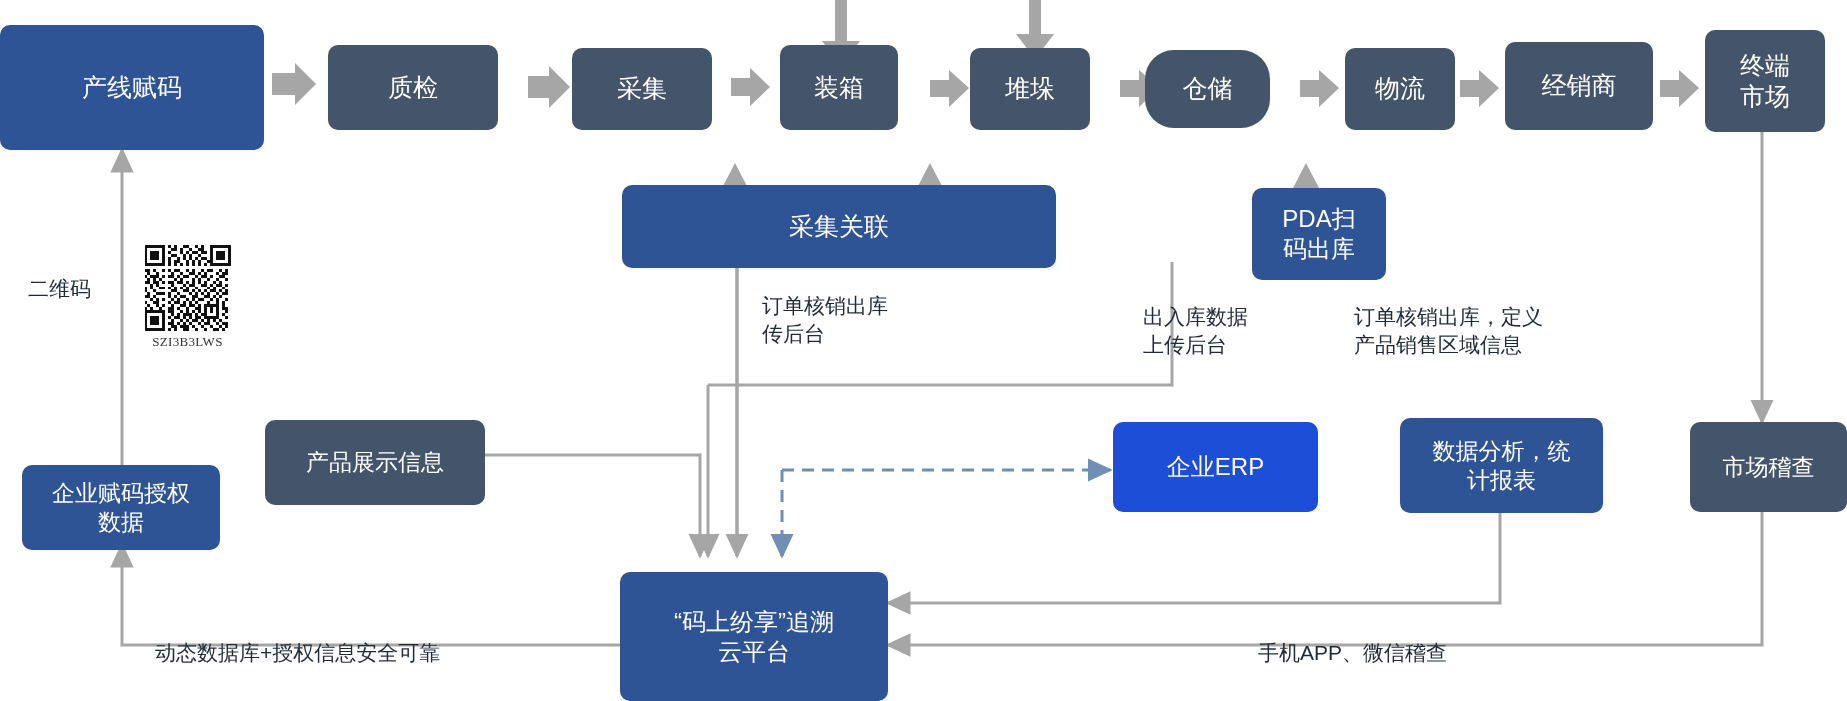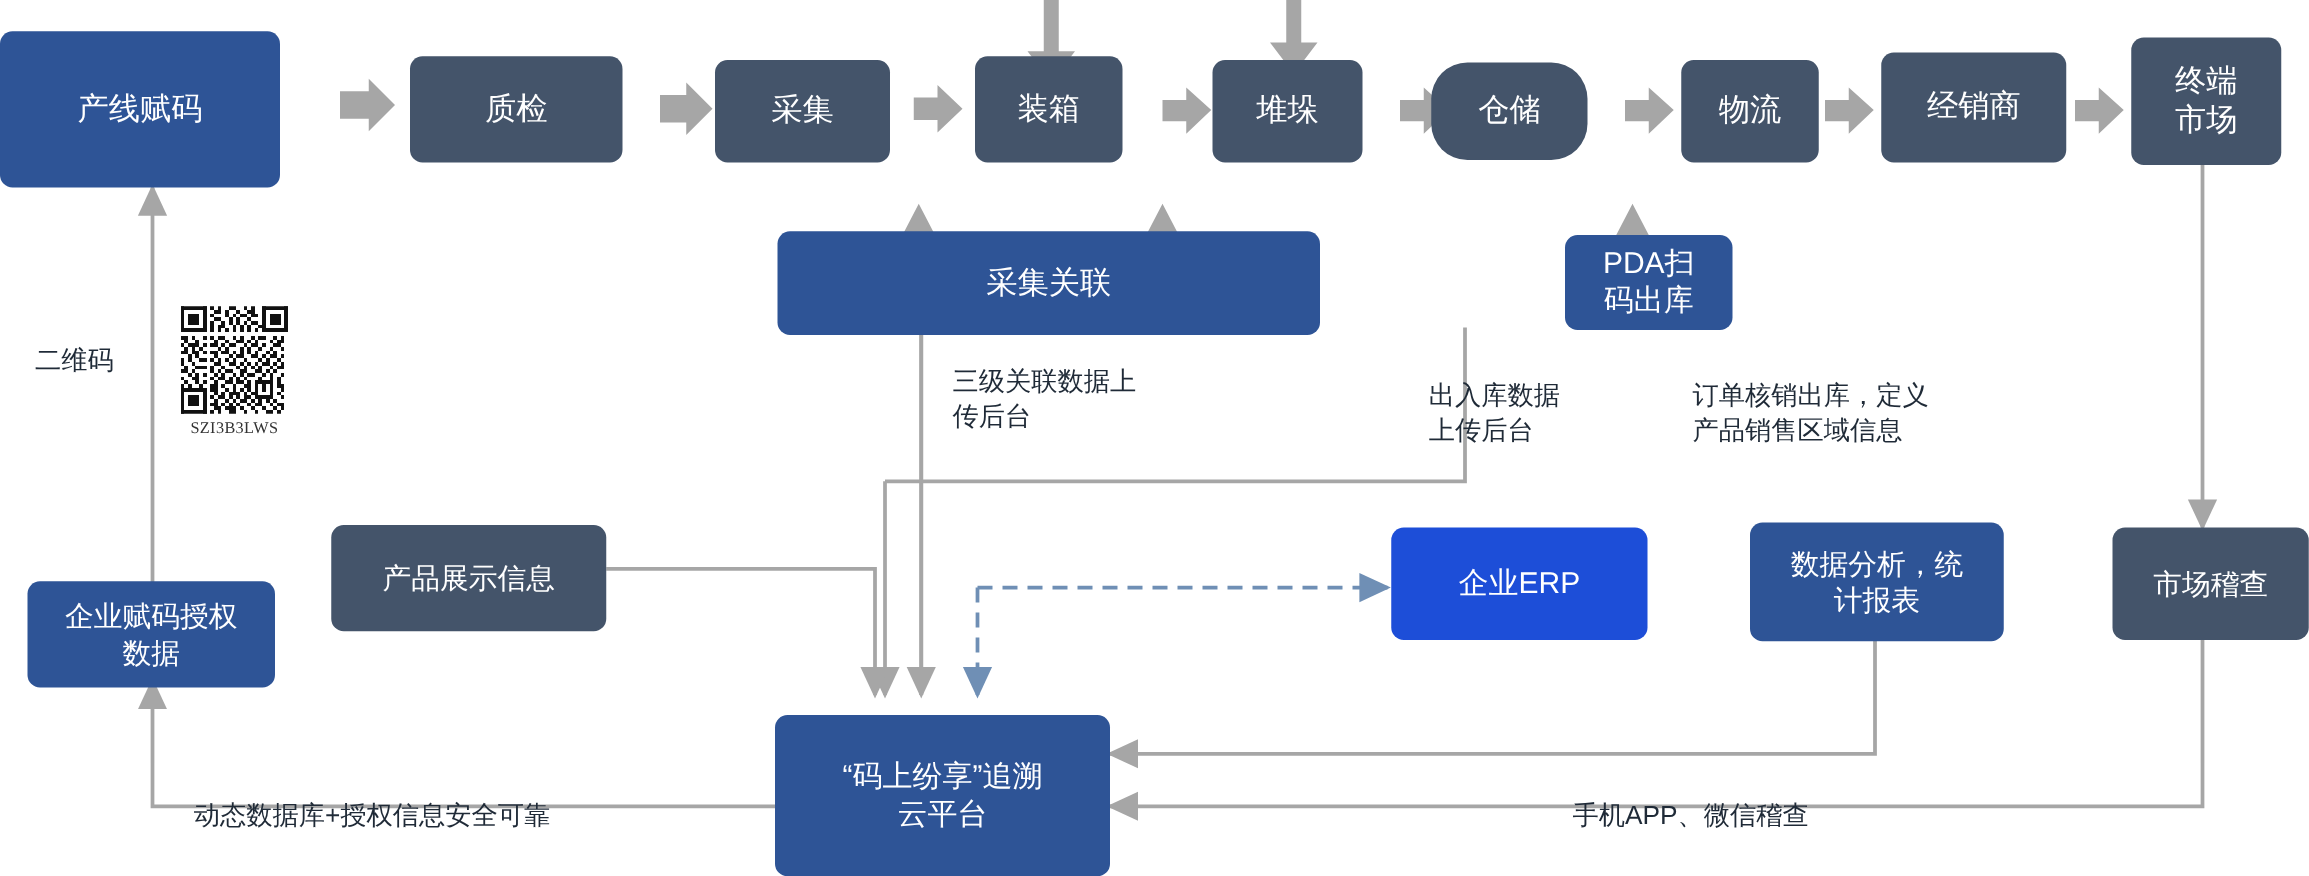--- a/index.html
+++ b/index.html
@@ -98,62 +98,62 @@
       <path d="M528 76 L549 76 L549 66 L570 87 L549 108 L549 98 L528 98 z"></path>
       <path d="M731 78 L750 78 L750 68 L770 87 L750 106 L750 96 L731 96 z"></path>
       <path d="M930 80 L949 80 L949 70 L969 88 L949 107 L949 97 L930 97 z"></path>
       <path d="M1120 80 L1139 80 L1139 70 L1159 88 L1139 107 L1139 97 L1120 97 z"></path>
       <path d="M1300 80 L1319 80 L1319 70 L1339 88 L1319 107 L1319 97 L1300 97 z"></path>
       <path d="M1460 80 L1479 80 L1479 70 L1499 88 L1479 107 L1479 97 L1460 97 z"></path>
       <path d="M1660 80 L1679 80 L1679 70 L1699 88 L1679 107 L1679 97 L1660 97 z"></path>
     </g>
   </svg>
 
-  <div class="node n-blue" style="left:0px;top:25px;width:224px;height:125px;font-size:25px;">产线赋码</div>
+  <div class="node n-blue" style="left:0px;top:25px;width:264px;height:125px;font-size:25px;">产线赋码</div>
 
   <div class="node n-dark" style="left:328px;top:45px;width:170px;height:85px;font-size:25px;">质检</div>
 
   <div class="node n-dark" style="left:572px;top:48px;width:140px;height:82px;font-size:25px;">采集</div>
 
   <div class="node n-dark" style="left:780px;top:45px;width:118px;height:85px;font-size:25px;">装箱</div>
 
   <div class="node n-dark" style="left:970px;top:48px;width:120px;height:82px;font-size:25px;">堆垛</div>
 
   <div class="node n-dark" style="left:1145px;top:50px;width:125px;height:78px;font-size:25px;border-radius:29px;">仓储</div>
 
   <div class="node n-dark" style="left:1345px;top:48px;width:110px;height:82px;font-size:25px;">物流</div>
 
   <div class="node n-dark" style="left:1505px;top:42px;width:148px;height:88px;font-size:25px;">经销商</div>
 
   <div class="node n-dark" style="left:1705px;top:30px;width:120px;height:102px;font-size:25px;">终端
 市场</div>
 
   <div class="node n-blue" style="left:622px;top:185px;width:434px;height:83px;font-size:25px;">采集关联</div>
 
-  <div class="node n-blue" style="left:1252px;top:188px;width:134px;height:76px;font-size:24px;">PDA扫
+  <div class="node n-blue" style="left:1252px;top:188px;width:134px;height:92px;font-size:24px;">PDA扫
 码出库</div>
 
   <div class="node n-blue" style="left:22px;top:465px;width:198px;height:85px;font-size:23px;">企业赋码授权
 数据</div>
 
   <div class="node n-dark" style="left:265px;top:420px;width:220px;height:85px;font-size:23px;">产品展示信息</div>
 
   <div class="node n-lblue" style="left:1113px;top:422px;width:205px;height:90px;font-size:24px;">企业ERP</div>
 
   <div class="node n-blue" style="left:1400px;top:418px;width:203px;height:95px;font-size:23px;">数据分析，统
 计报表</div>
 
   <div class="node n-dark" style="left:1690px;top:422px;width:157px;height:90px;font-size:23px;">市场稽查</div>
 
   <div class="node n-blue" style="left:620px;top:572px;width:268px;height:129px;font-size:24px;">“码上纷享”追溯
 云平台</div>
 
   <div class="lbl" style="left:28px;top:275px;font-size:21px;">二维码</div>
 
-  <div class="lbl" style="left:762px;top:292px;font-size:21px;">三级关联数据上
+  <div class="lbl" style="left:762px;top:292px;font-size:21px;">订单核销出库
 传后台</div>
 
   <div class="lbl" style="left:1143px;top:303px;font-size:21px;">出入库数据
 上传后台</div>
 
   <div class="lbl" style="left:155px;top:639px;font-size:21px;">动态数据库+授权信息安全可靠</div>
 
   <div class="lbl" style="left:1354px;top:303px;font-size:21px;">订单核销出库，定义
 产品销售区域信息</div>
 

